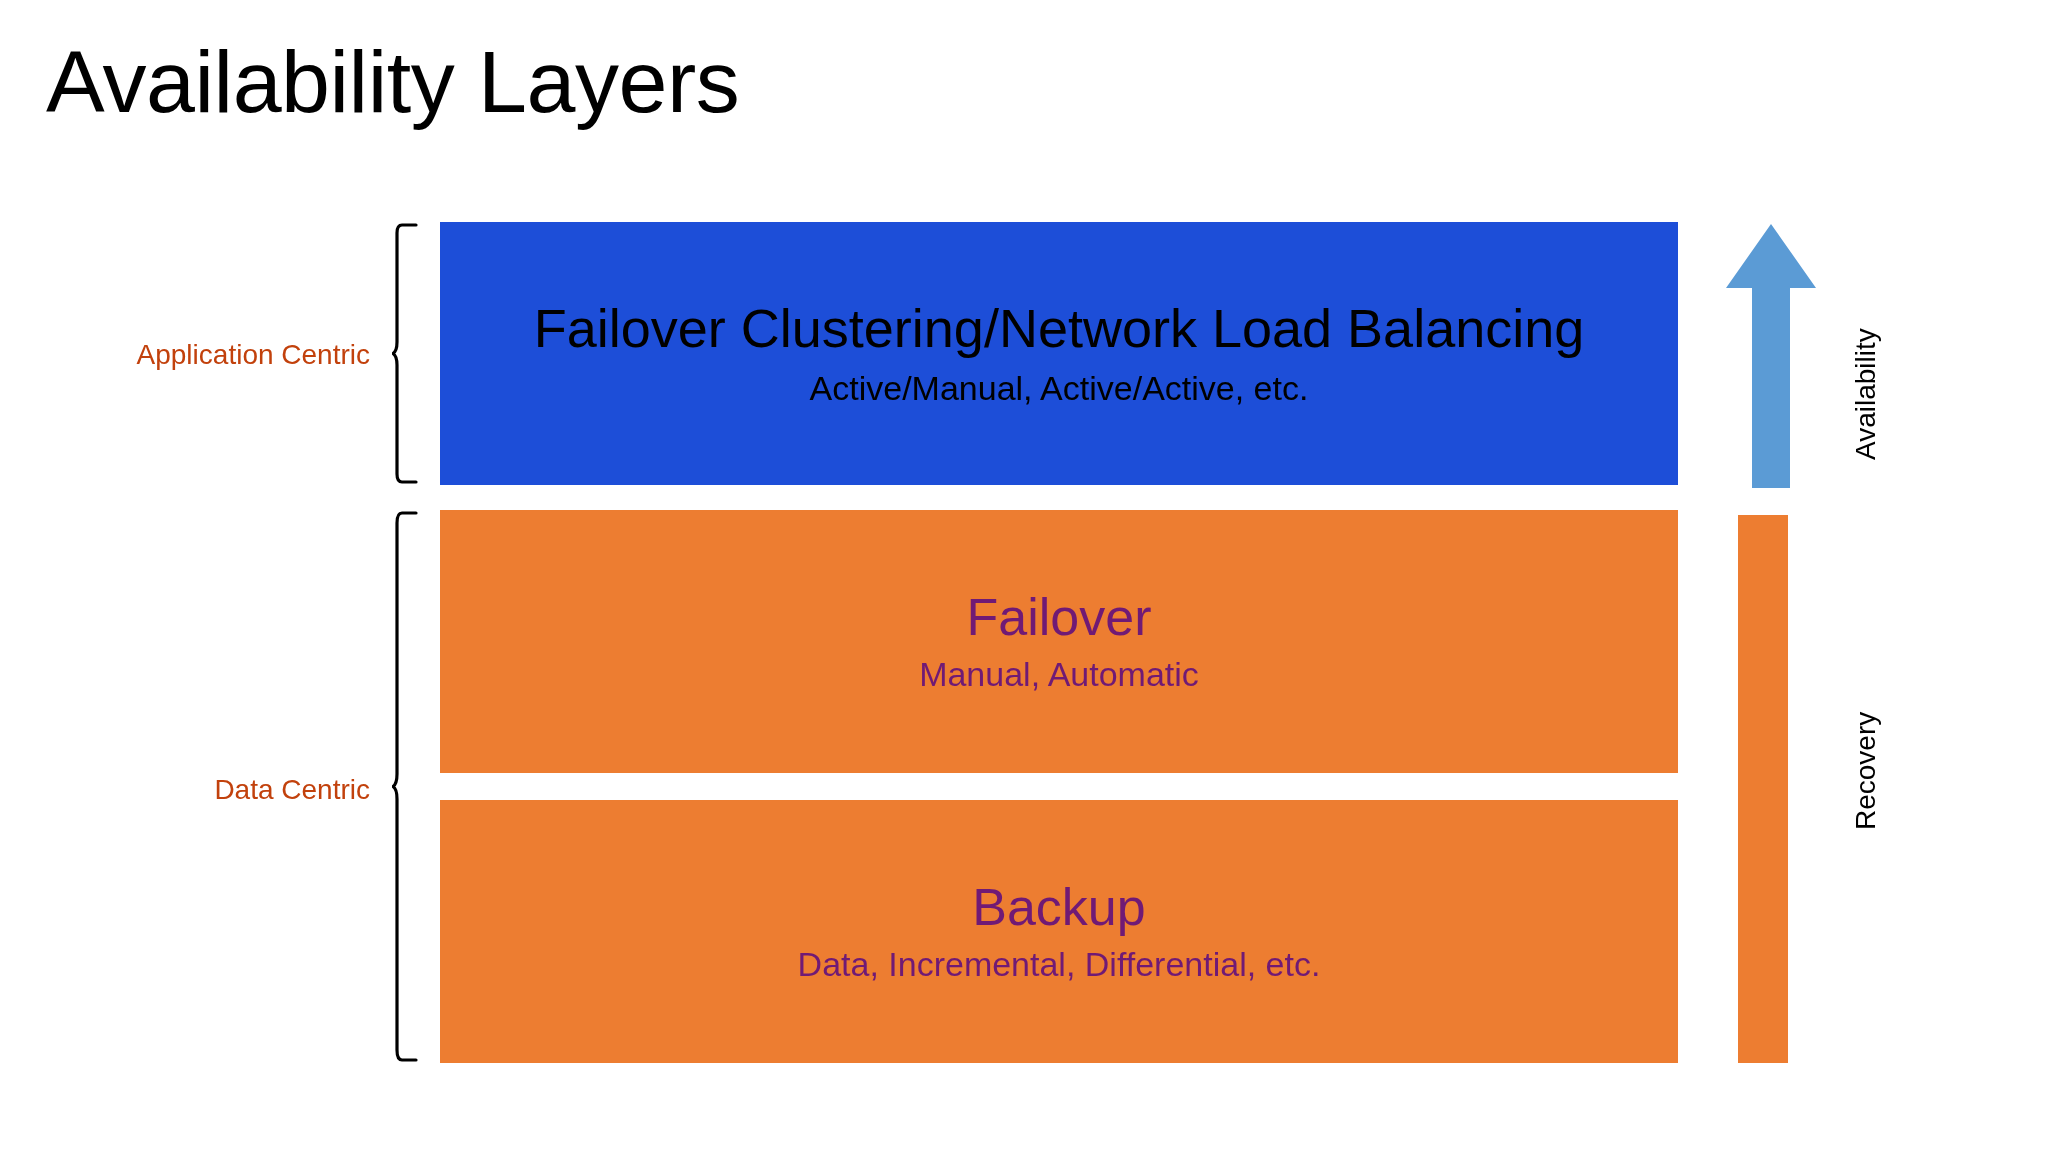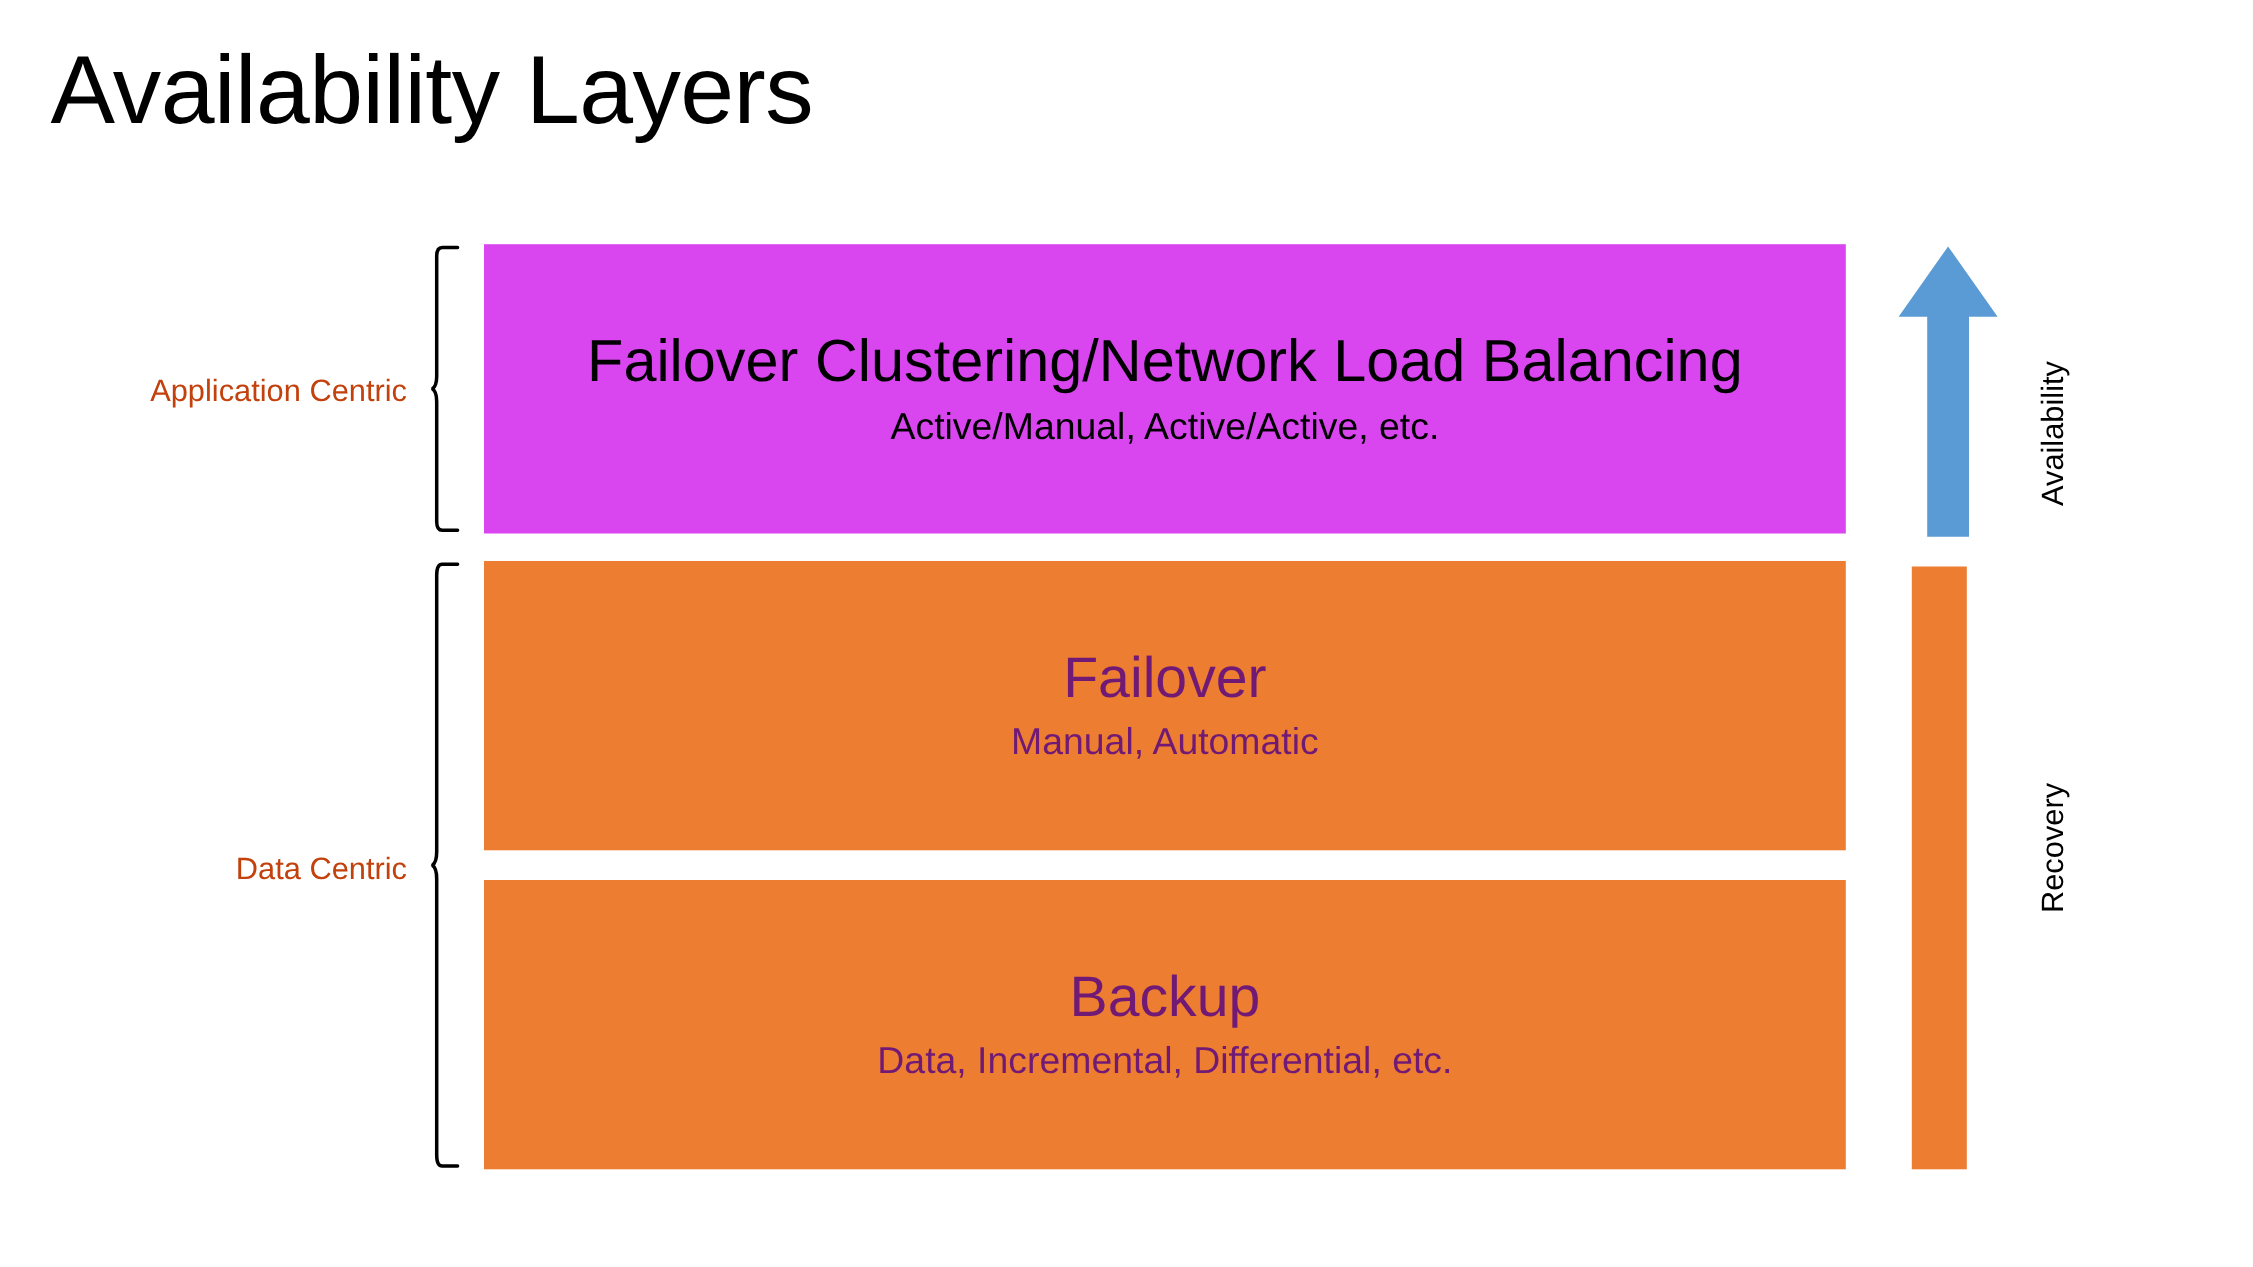--- a/index.html
+++ b/index.html
@@ -44,21 +44,21 @@
     width: 1238px;
     display: flex;
     flex-direction: column;
     align-items: center;
     justify-content: center;
     box-sizing: border-box;
   }
   #layer-app {
     top: 222px;
     height: 263px;
-    background: #d946ef;
+    background: #1d4ed8;
   }
   #layer-failover {
     top: 510px;
     height: 263px;
     background: #ED7D31;
   }
   #layer-backup {
     top: 800px;
     height: 263px;
     background: #ED7D31;

